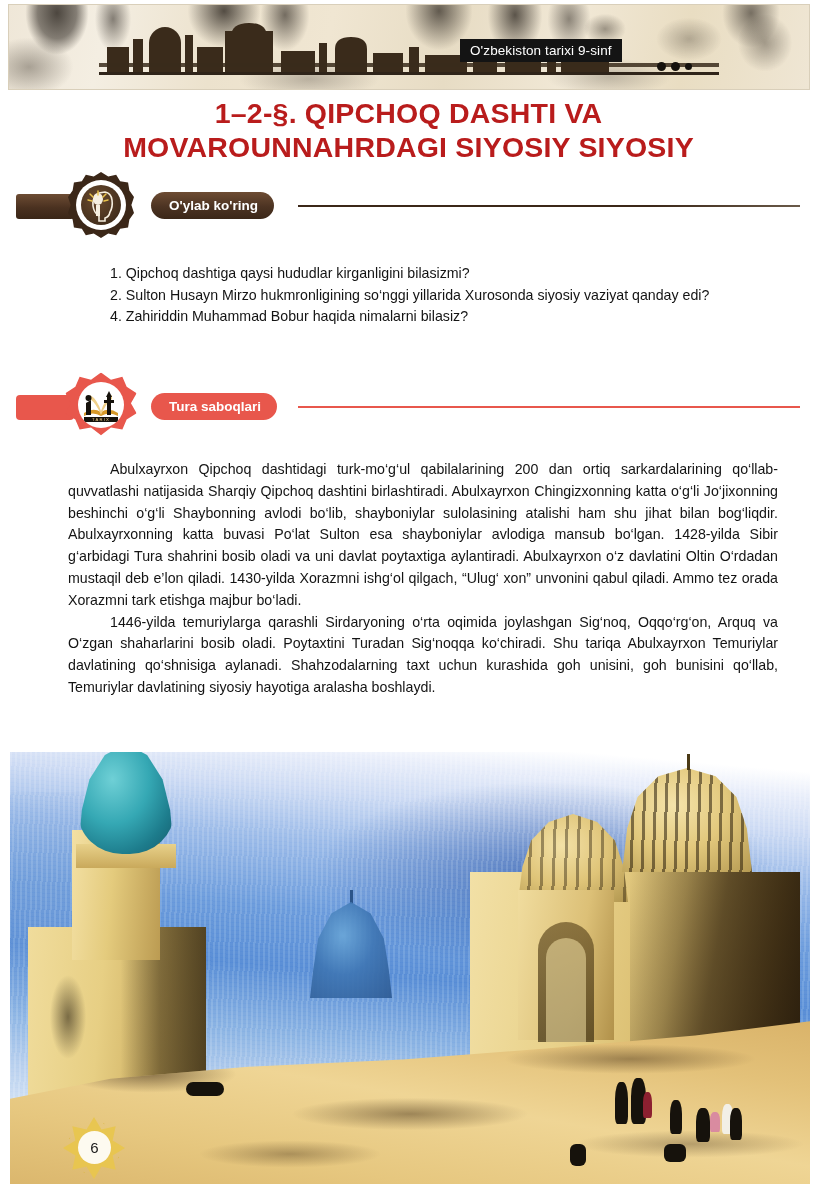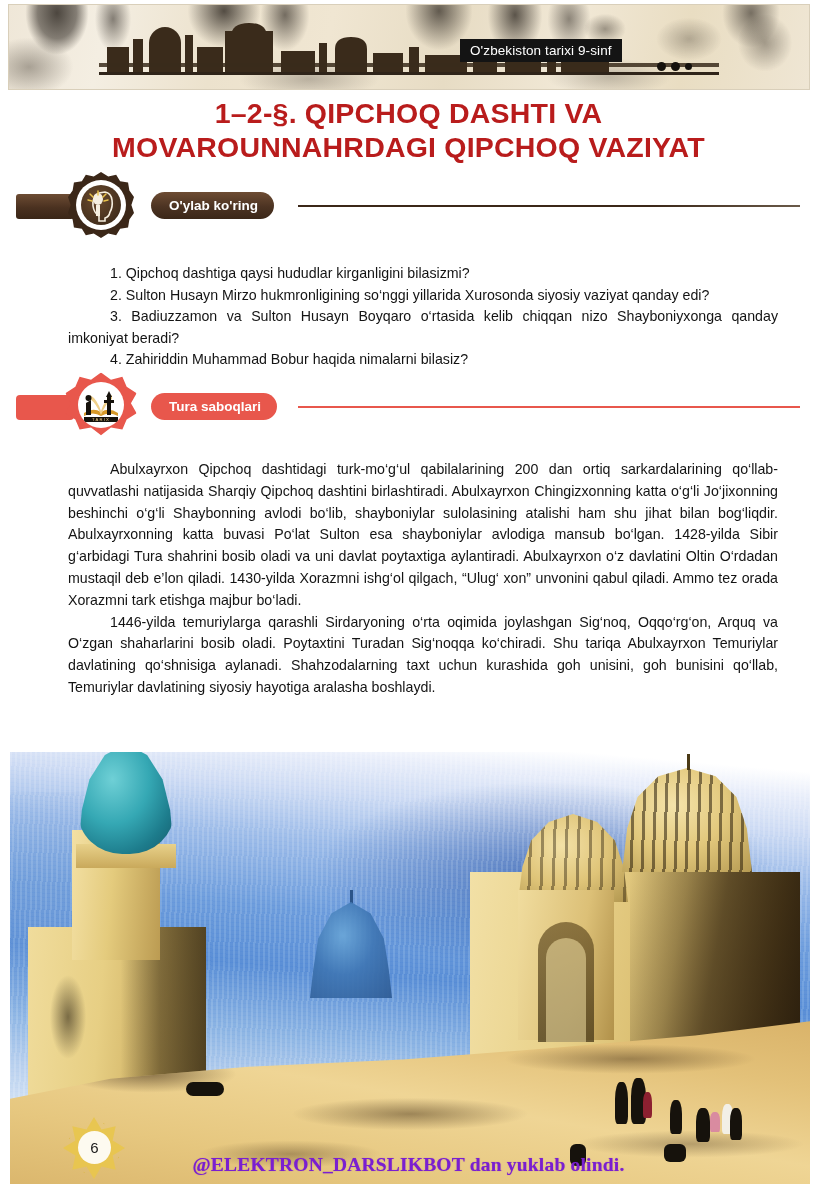--- a/index.html
+++ b/index.html
@@ -470,21 +470,21 @@
     <div id="banner-label">O'zbekiston tarixi 9-sinf</div>
     <div id="banner-dots">
       <i></i>
         <i></i>
         <i class="small"></i>
     </div>
   </div>
 
   <div id="title">
     <span>1–2-§. QIPCHOQ DASHTI VA</span>
-    <span class="l2">MOVAROUNNAHRDAGI QIPCHOQ VAZIYAT</span>
+    <span class="l2">MOVAROUNNAHRDAGI SIYOSIY SIYOSIY</span>
   </div>
 
   <div class="section-head brown" style="top:172px">
     <div class="tab-stub"></div>
 
     <div class="badge-round">
       <div class="gear"></div>
       <div class="gear-inner"></div>
       <div class="gear-core">
         <svg width="40" height="40" viewBox="0 0 40 40" style="position:absolute;left:0;top:0">
@@ -496,21 +496,20 @@
       </div>
     </div>
 
     <div class="pill">O'ylab ko'ring</div>
     <div class="rule"></div>
   </div>
 
   <div class="qlist" style="top:263px">
     <p>1. Qipchoq dashtiga qaysi hududlar kirganligini bilasizmi?</p>
     <p>2. Sulton Husayn Mirzo hukmronligining so‘nggi yillarida Xurosonda siyosiy vaziyat qanday edi?</p>
-    <p>3. Badiuzzamon va Sulton Husayn Boyqaro o‘rtasida kelib chiqqan nizo Shayboniyxonga qanday imkoniyat beradi?</p>
     <p>4. Zahiriddin Muhammad Bobur haqida nimalarni bilasiz?</p>
   </div>
 
   <div class="section-head red" style="top:373px">
     <div class="tab-stub"></div>
 
     <div class="badge-round">
       <div class="rosette"></div>
       <div class="rosette-inner">
         <svg width="46" height="46" viewBox="0 0 46 46" style="position:absolute;left:0;top:1px">
@@ -578,15 +577,14 @@
     <div class="fig" style="left:654px; top:392px; width:22px; height:18px; border-radius:6px;"></div>
     <div class="fig" style="left:176px; top:330px; width:38px; height:14px; border-radius:7px;"></div>
   </div>
 
   <div id="page-num">
     <div class="star"></div>
     <div class="star2"></div>
     <div class="disc">6</div>
   </div>
 
-  <div id="watermark">@ELEKTRON_DARSLIKBOT dan yuklab olindi.</div>
 
 </div>
 
 </body></html>

